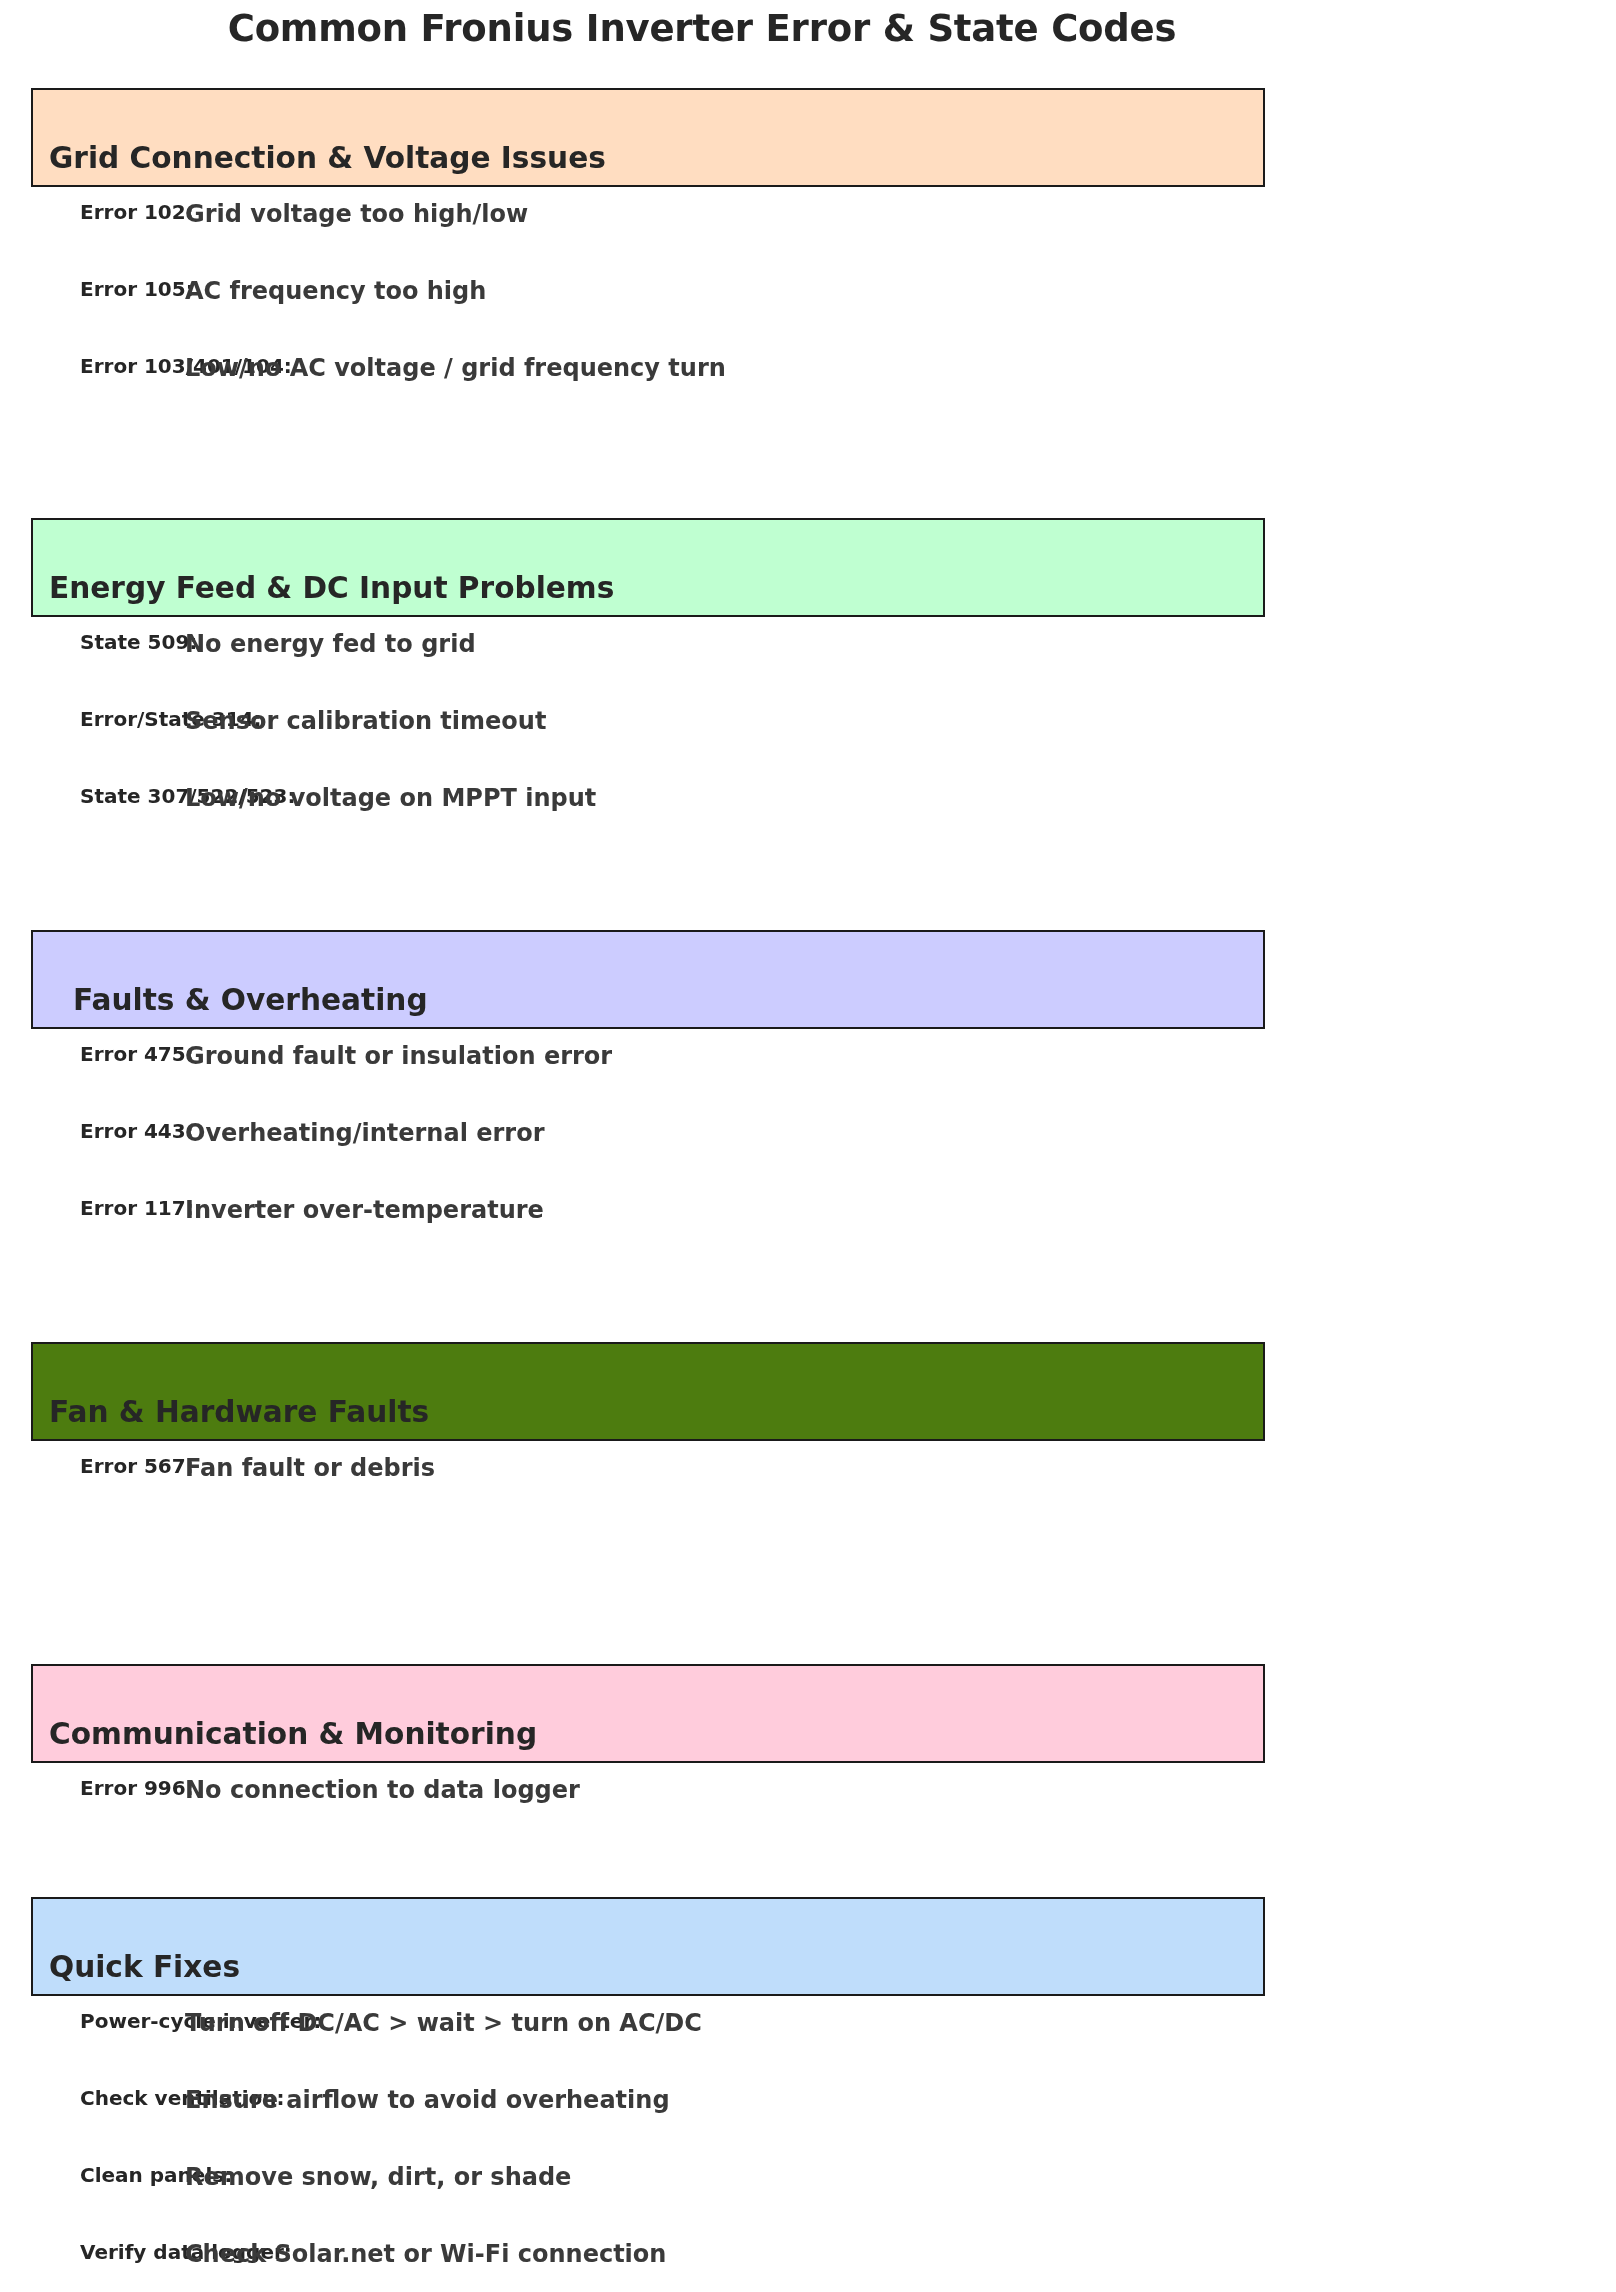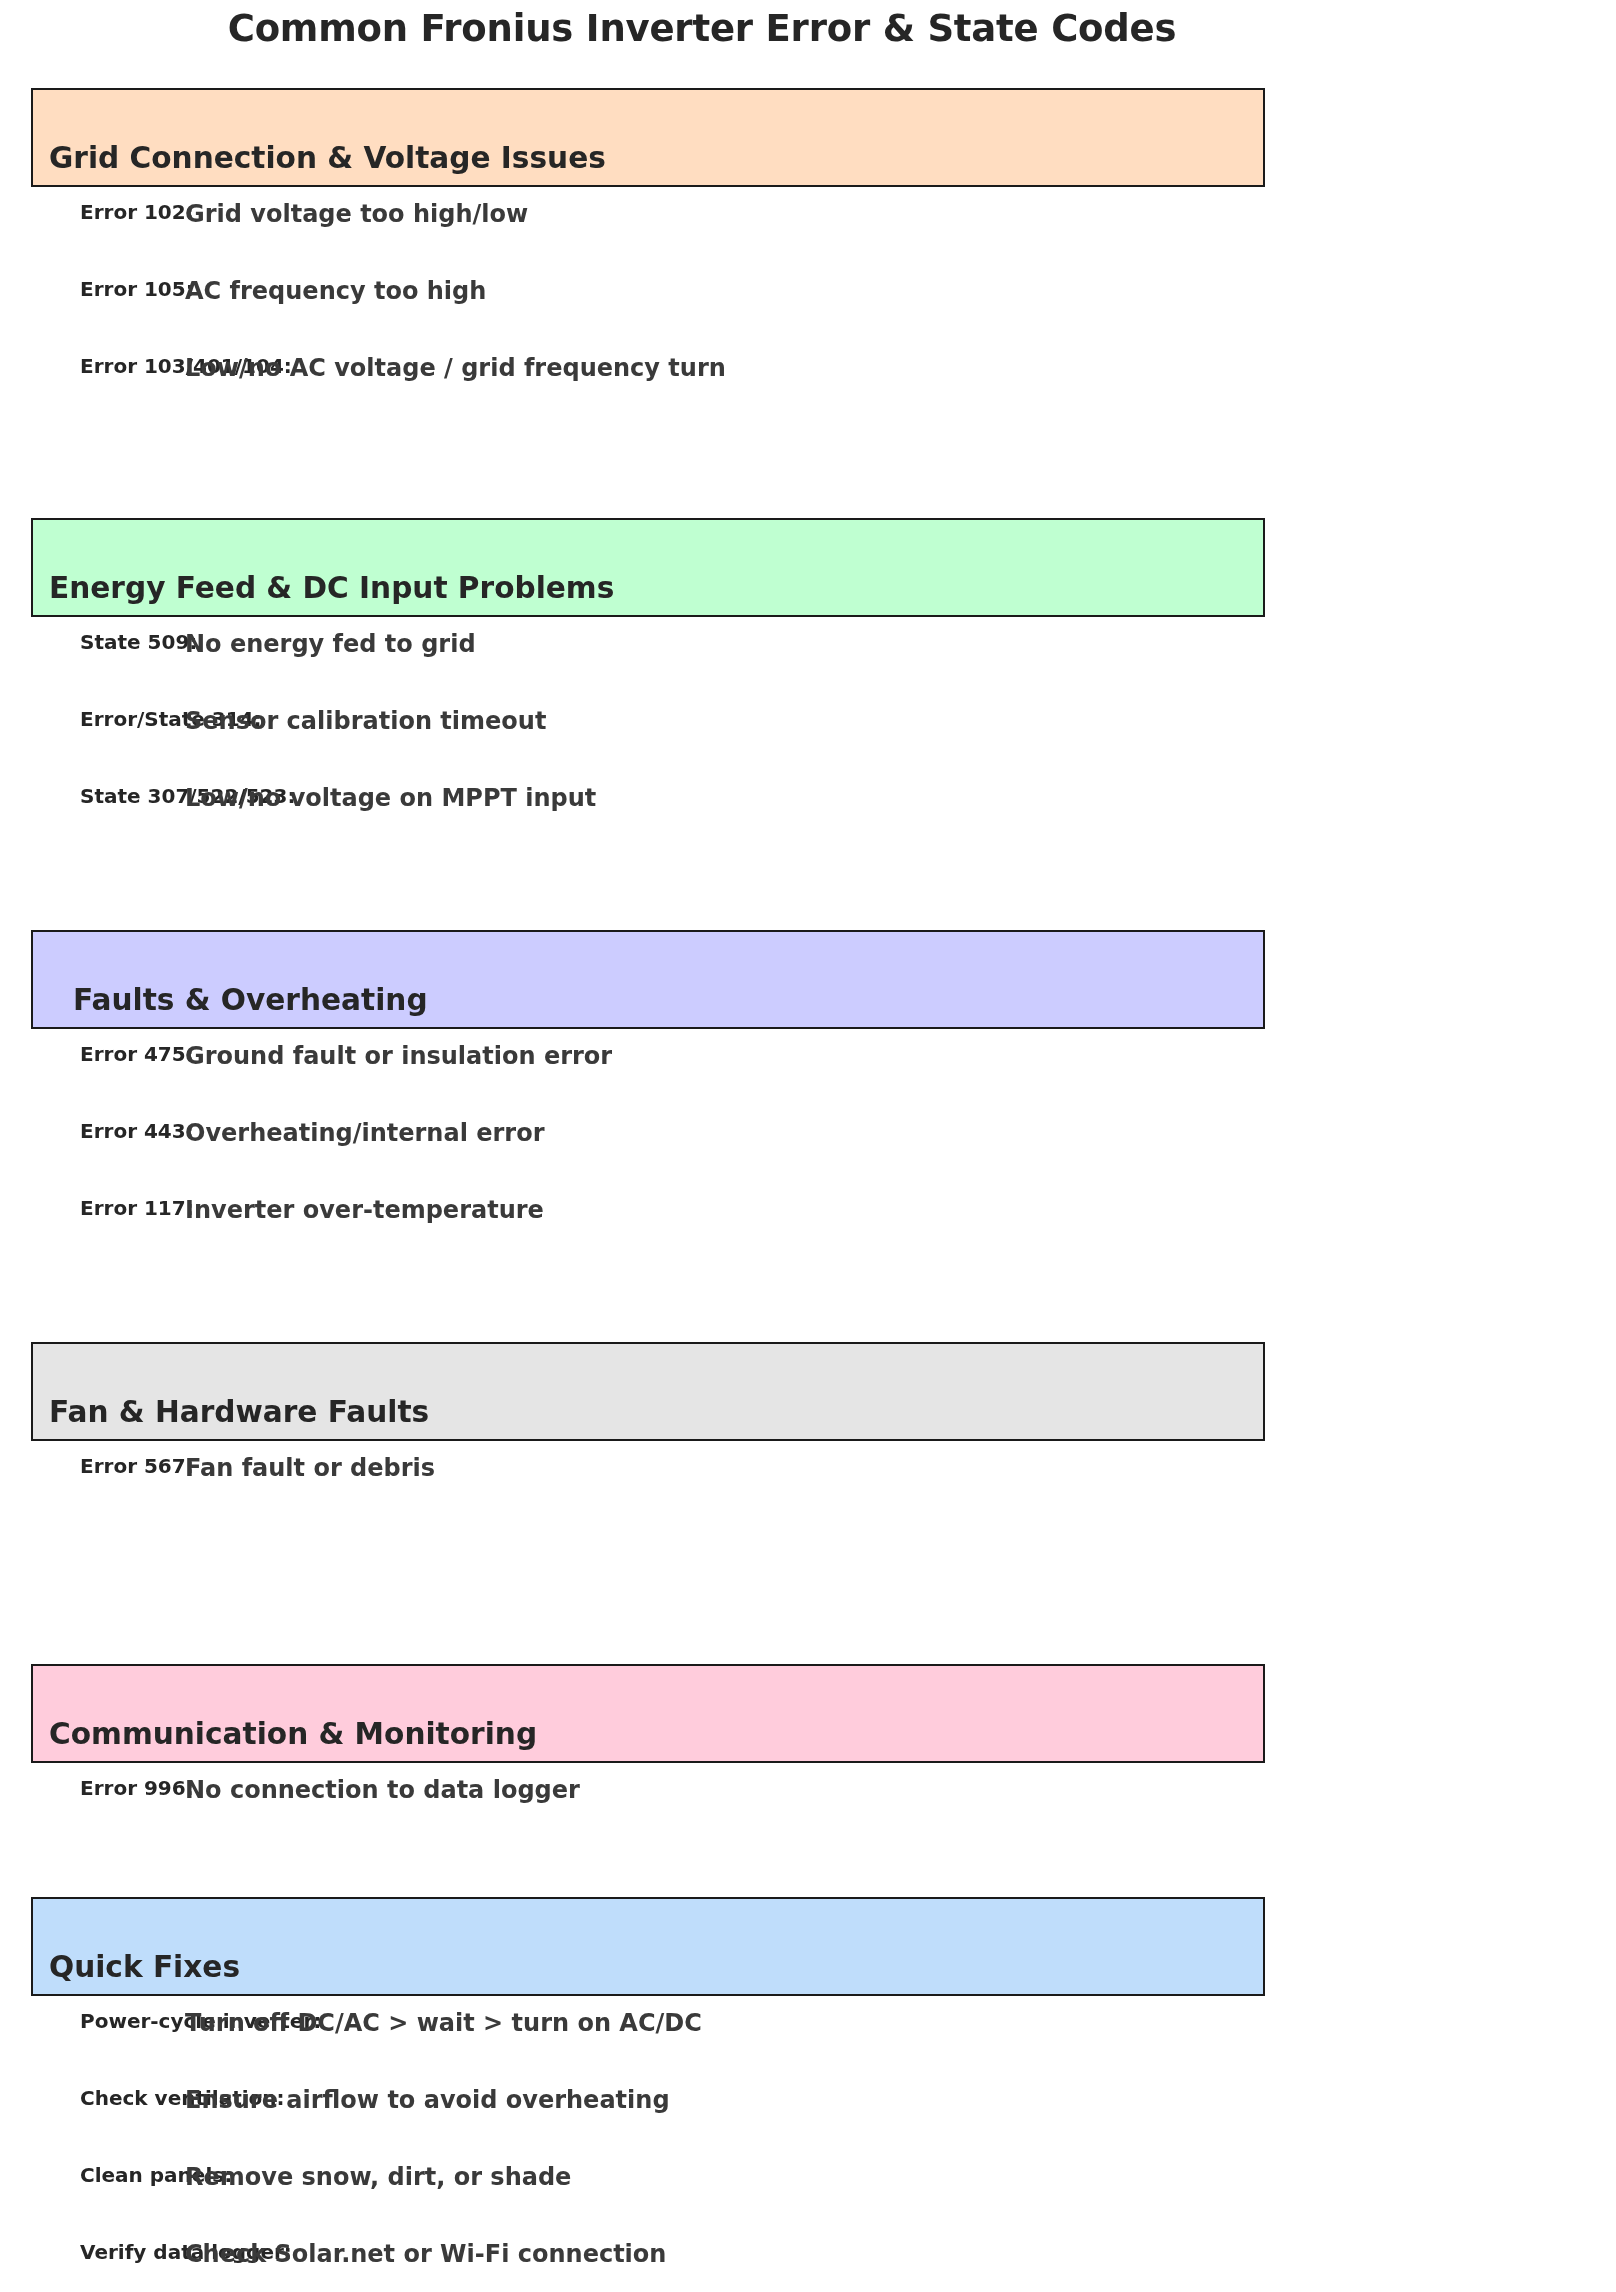--- a/index.html
+++ b/index.html
@@ -151,21 +151,21 @@
             <span class="row-label">Error 443:</span>
             <span class="row-desc">Overheating/internal error</span>
           </div>
           <div class="row">
             <span class="row-label">Error 117:</span>
             <span class="row-desc">Inverter over-temperature</span>
           </div>
         </div>
       </div>
       <div class="section" style="top: 1342px;">
-        <div class="section-header" style="background: #e5e5e5;">
+        <div class="section-header" style="background: #4d7c0f;">
           <div class="section-header-label">Fan &amp; Hardware Faults</div>
         </div>
         <div class="rows">
           <div class="row">
             <span class="row-label">Error 567:</span>
             <span class="row-desc">Fan fault or debris</span>
           </div>
         </div>
       </div>
       <div class="section" style="top: 1664px;">

